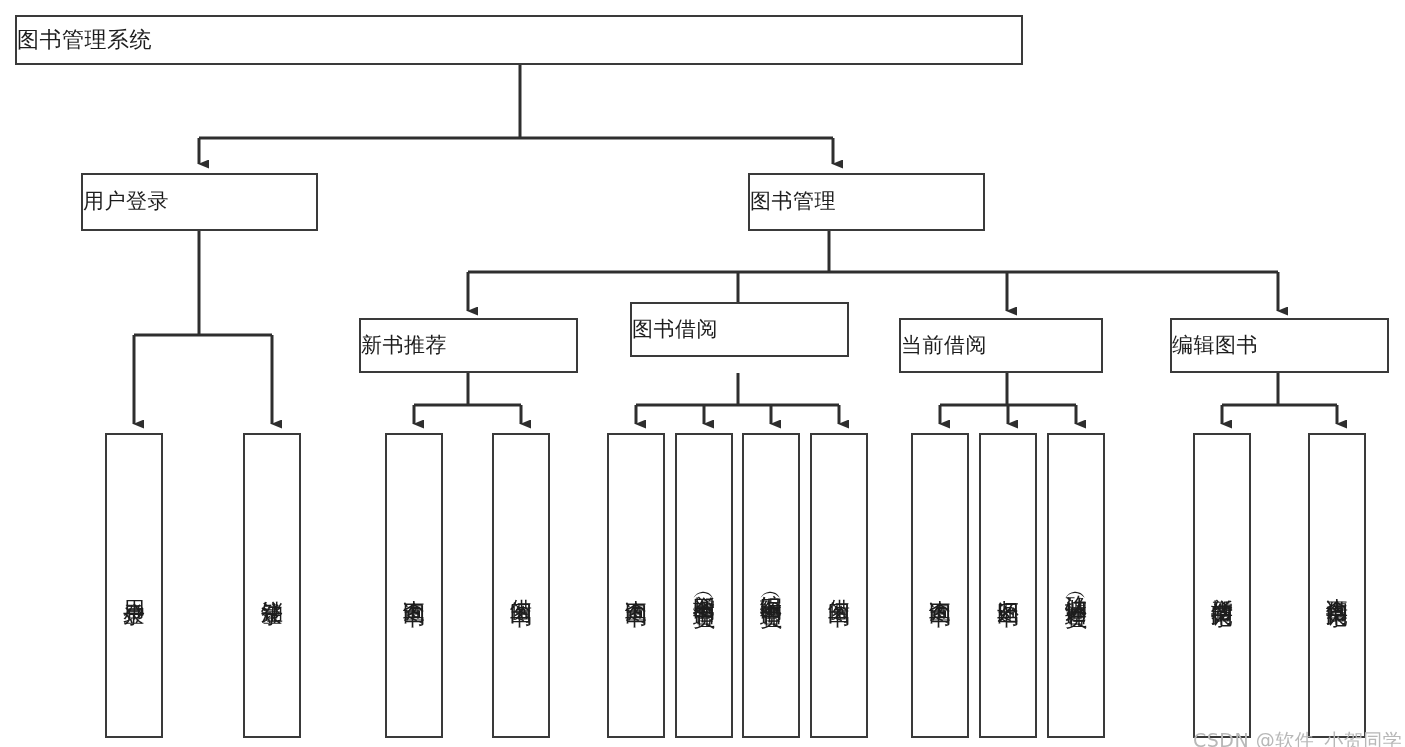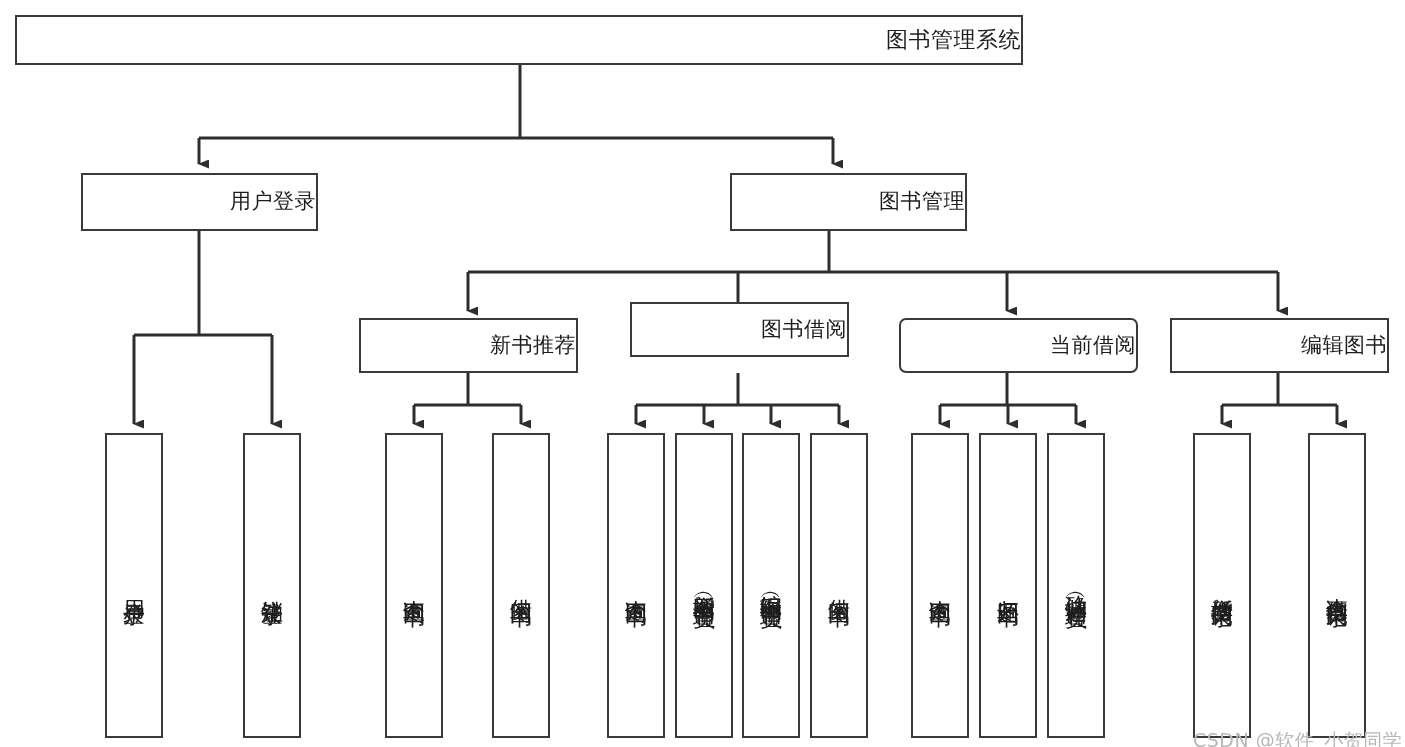--- a/index.html
+++ b/index.html
@@ -25,21 +25,21 @@
     height: 747px;
     pointer-events: none;
   }
   .node {
     position: absolute;
     box-sizing: border-box;
     border: 2px solid #3a3a3a;
     background: #ffffff;
     display: flex;
     align-items: center;
-    justify-content: flex-end;
+    justify-content: flex-start;
     color: #1d1d1d;
   }
   .node .label {
     font-size: 21px;
     line-height: 1.1;
     letter-spacing: 0.5px;
     white-space: nowrap;
   }
   .node.root .label { font-size: 22px; }
   .node.lvl2 .label { font-size: 21px; }
@@ -124,31 +124,31 @@
     </g>
   </svg>
 
   <div class="node root" style="left:15px; top:15px; width:1008px; height:50px;">
     <span class="label">图书管理系统</span>
   </div>
 
   <div class="node lvl2" style="left:81px; top:173px; width:237px; height:58px;">
     <span class="label">用户登录</span>
   </div>
-  <div class="node lvl2" style="left:730px; top:173px; width:237px; height:58px;">
+  <div class="node lvl2" style="left:748px; top:173px; width:237px; height:58px;">
     <span class="label">图书管理</span>
   </div>
 
   <div class="node lvl3" style="left:359px; top:318px; width:219px; height:55px;">
     <span class="label">新书推荐</span>
   </div>
   <div class="node lvl3" style="left:630px; top:302px; width:219px; height:55px;">
     <span class="label">图书借阅</span>
   </div>
-  <div class="node lvl3" style="left:899px; top:318px; width:239px; height:55px;border-radius:7px;">
+  <div class="node lvl3" style="left:899px; top:318px; width:204px; height:55px;">
     <span class="label">当前借阅</span>
   </div>
   <div class="node lvl3" style="left:1170px; top:318px; width:219px; height:55px;">
     <span class="label">编辑图书</span>
   </div>
 
   <div class="node leaf" style="left:105px; top:433px; width:58px; height:305px;">
     <span class="label">用户登录</span>
   </div>
   <div class="node leaf" style="left:243px; top:433px; width:58px; height:305px;">

